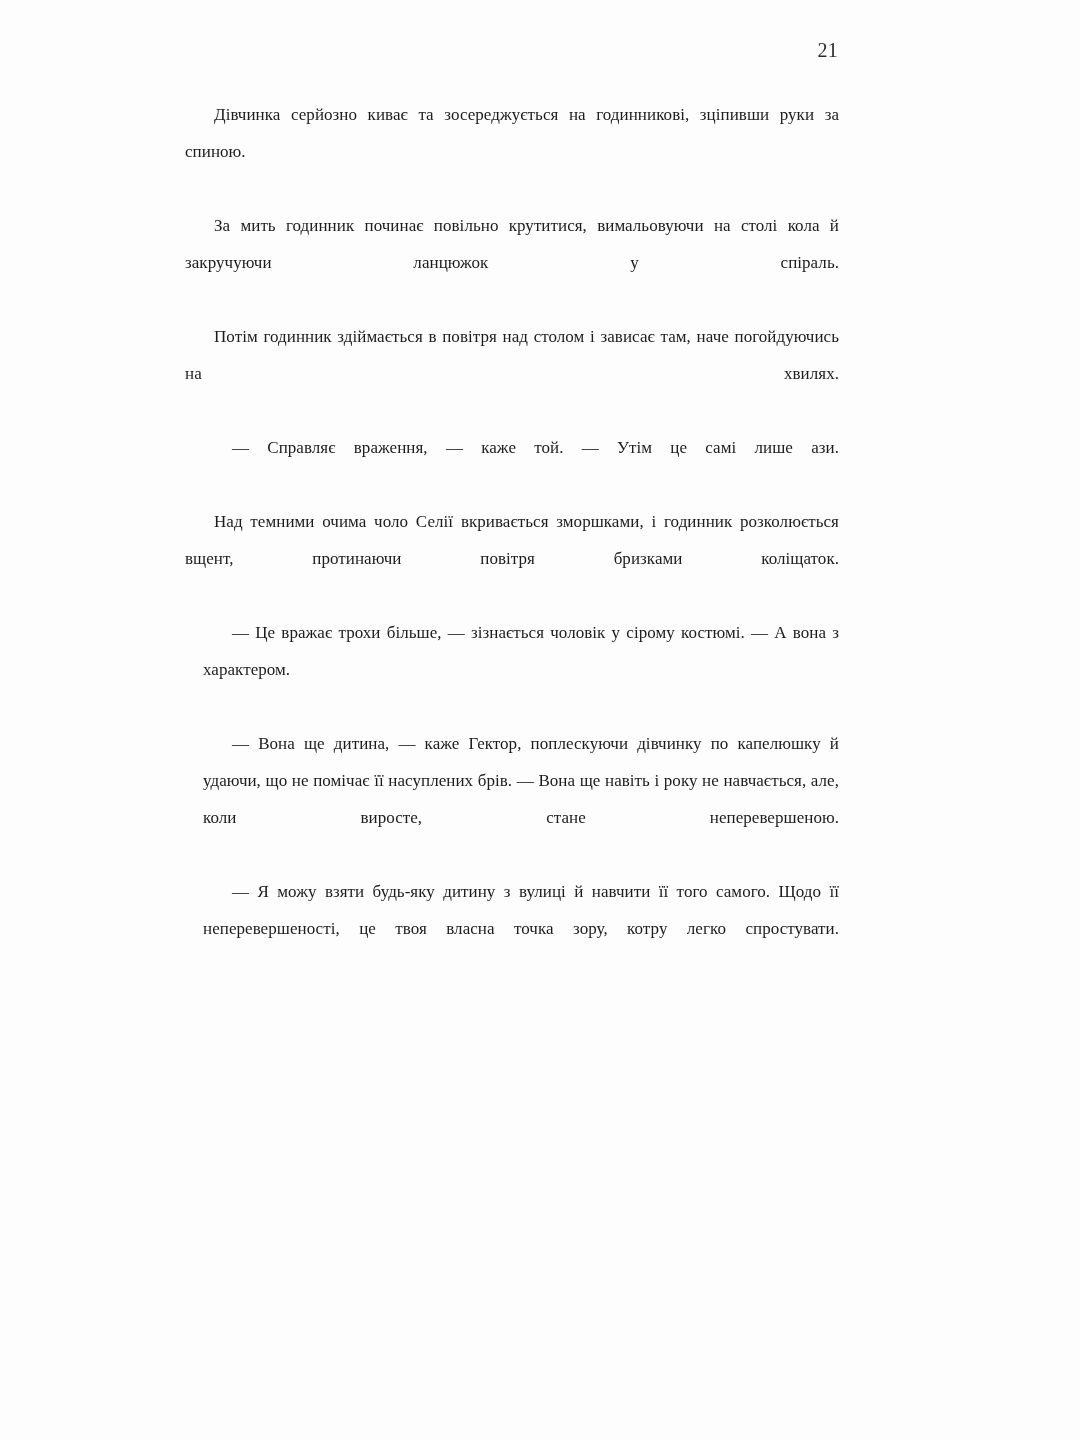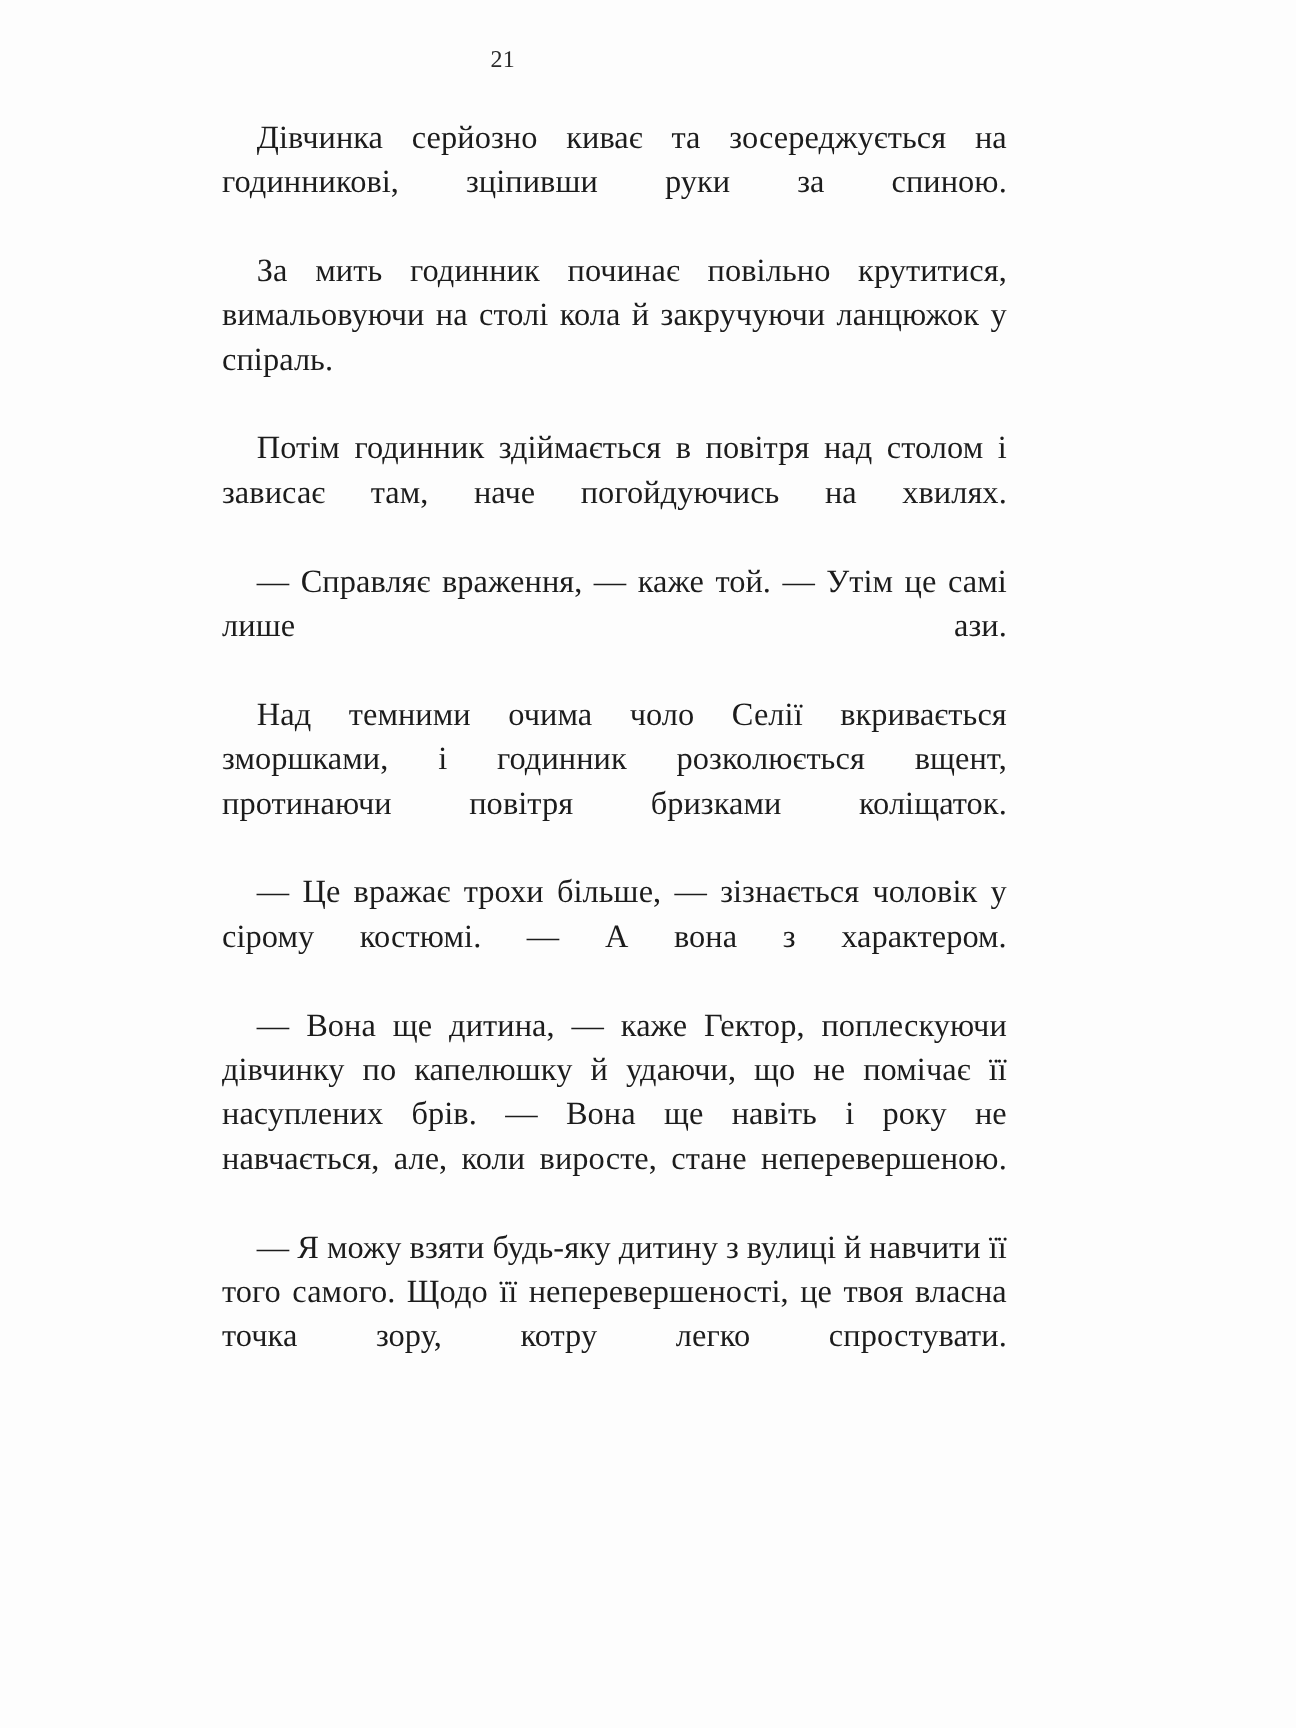--- a/index.html
+++ b/index.html
@@ -23,51 +23,52 @@
     background: #fdfdfd;
     box-sizing: border-box;
   }
 
   
   .folio {
     position: absolute;
     top: 38px;
     left: 0;
     width: 838px;
-    text-align: center;
+    text-align: right;
     font-size: 20px;
     line-height: 24px;
     letter-spacing: 0.3px;
     color: #2a2a2a;
   }
 
   
   .textblock {
     position: absolute;
     top: 96px;
     left: 185px;
     width: 654px;
   }
 
   p.para {
     margin: 0;
-    font-size: 27px;
+    font-size: 17px;
     line-height: 37px;
     text-align: justify;
     text-indent: 29px;
     hyphens: manual;
     -webkit-hyphens: manual;
     word-spacing: -0.2px;
     letter-spacing: 0.05px;
     color: #1c1c1c;
   }
 
   
   p.para.dialogue {
     text-indent: 29px;
+    margin-left: 18px;
   }
 
   
   p.para::after {
     content: "";
     display: inline-block;
     width: 100%;
   }
 </style>
 </head>

